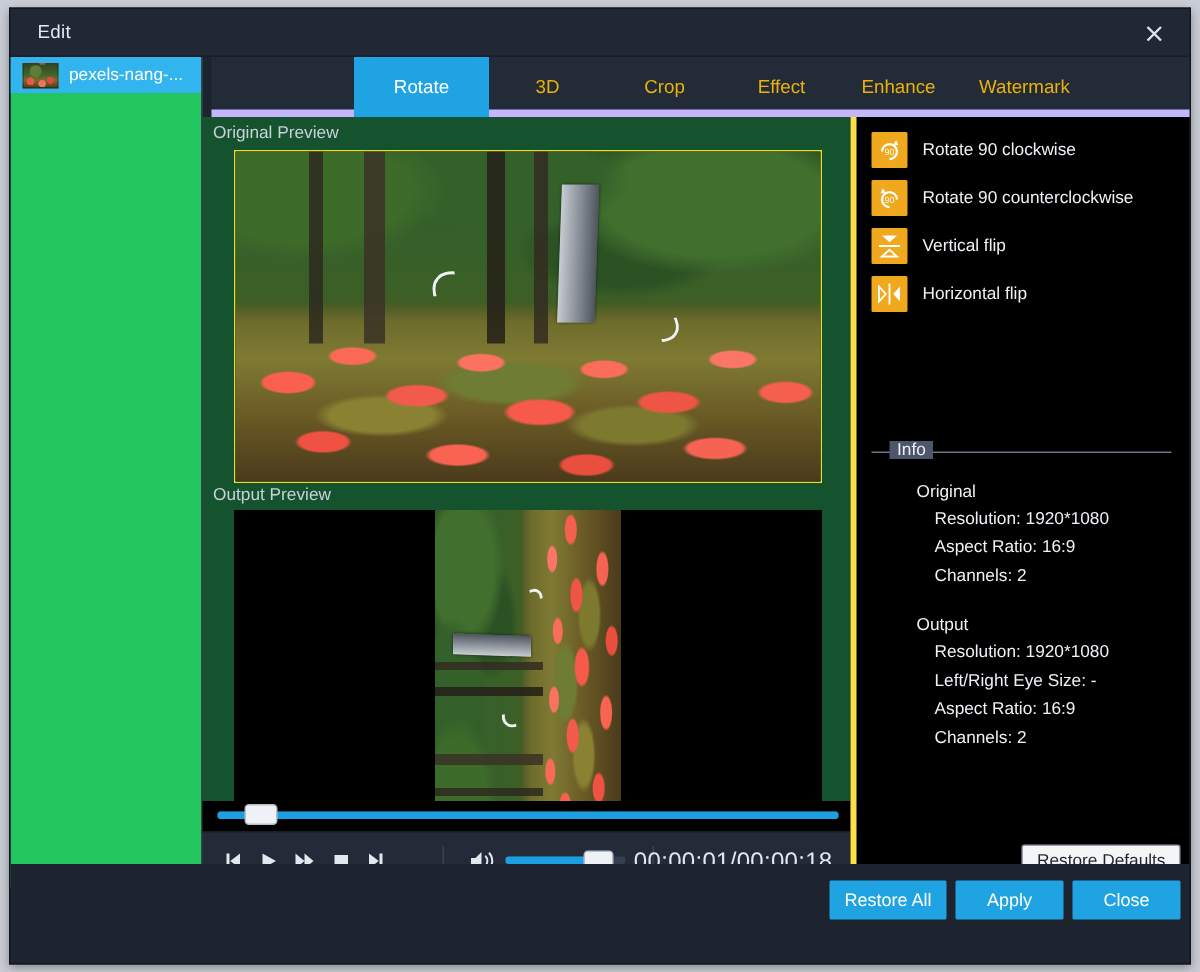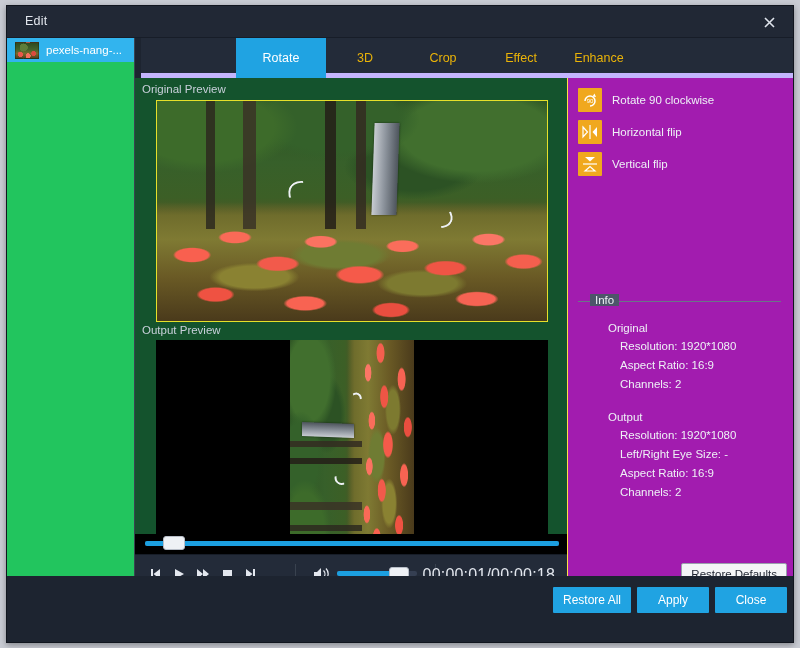--- a/index.html
+++ b/index.html
@@ -195,22 +195,22 @@
   }
   .arc-a { left: 36%; top: 33%; width: 9%; height: 28%; transform: rotate(-50deg); }
   .arc-b { left: 65%; top: 36%; width: 8%; height: 26%; transform: rotate(120deg); }
 
   .rot-ccw { transform: rotate(-90deg); transform-origin: center center; }
 
   
   .rightpanel {
     position: absolute; left: 432px; top: 40px;
     right: 0; bottom: 0;
-    background: #a21caf;
-    border-left: 1px solid #fde047;
+    background: #000000;
+    border-left: 4px solid #fde047;
   }
   .action-list { position: absolute; left: 10px; top: 10px; right: 8px; }
   .action-row {
     display: flex; align-items: center;
     height: 24px; margin-bottom: 8px;
     cursor: pointer;
   }
   .action-icon {
     width: 24px; height: 24px; flex: 0 0 auto;
     background: #f0a81e;
@@ -370,20 +370,21 @@
   </div>
 
   <div class="main">
 
     <div class="tabstrip">
       <div class="tab active" style="left:95px;width:90px">Rotate</div>
       <div class="tab" style="left:185px;width:78px">3D</div>
       <div class="tab" style="left:263px;width:78px">Crop</div>
       <div class="tab" style="left:341px;width:78px">Effect</div>
       <div class="tab" style="left:419px;width:78px">Enhance</div>
+      <div class="tab" style="left:497px;width:90px">Watermark</div>
     </div>
 
     <div class="editcol">
 
       <div class="section-label" style="top:5px">Original Preview</div>
 
       <div class="orig-frame">
         <div class="photo">
           <div class="monument mon-a"></div>
           <div class="arc arc-a"></div>
@@ -464,41 +465,51 @@
           <div class="action-icon">
             <svg width="18" height="18" viewBox="0 0 18 18">
               <path d="M4 10 a5 5 0 1 1 5 5" stroke="#fff" stroke-width="1.5" fill="none"></path>
               <path d="M13.5 2.5 L15 6 L11.5 5.4z" fill="#fff"></path>
               <text x="9" y="12" font-size="6" text-anchor="middle" fill="#fff" font-family="Liberation Sans, sans-serif">90</text>
             </svg>
           </div>
           <div class="action-label">Rotate 90 clockwise</div>
         </div>
 
+        <div class="action-row">
+          <div class="action-icon">
+            <svg width="18" height="18" viewBox="0 0 18 18">
+              <path d="M14 10 a5 5 0 1 0 -5 5" stroke="#fff" stroke-width="1.5" fill="none"></path>
+              <path d="M4.5 2.5 L3 6 L6.5 5.4z" fill="#fff"></path>
+              <text x="9" y="12" font-size="6" text-anchor="middle" fill="#fff" font-family="Liberation Sans, sans-serif">90</text>
+            </svg>
+          </div>
+          <div class="action-label">Rotate 90 counterclockwise</div>
+        </div>
+
+        <div class="action-row">
+          <div class="action-icon">
+            <svg width="18" height="18" viewBox="0 0 18 18">
+              <path d="M4 2 L9 6.5 L14 2z" fill="#fff"></path>
+              <path d="M4 16 L9 11.5 L14 16z" fill="none" stroke="#fff" stroke-width="1.2"></path>
+              <path d="M2 9 h14" stroke="#fff" stroke-width="1.2"></path>
+            </svg>
+          </div>
+          <div class="action-label">Vertical flip</div>
+        </div>
 
         <div class="action-row">
           <div class="action-icon">
             <svg width="18" height="18" viewBox="0 0 18 18">
               <path d="M2 4 L6.5 9 L2 14z" fill="none" stroke="#fff" stroke-width="1.2"></path>
               <path d="M16 4 L11.5 9 L16 14z" fill="#fff"></path>
               <path d="M9 2 v14" stroke="#fff" stroke-width="1.2"></path>
             </svg>
           </div>
           <div class="action-label">Horizontal flip</div>
-        </div>
-
-        <div class="action-row">
-          <div class="action-icon">
-            <svg width="18" height="18" viewBox="0 0 18 18">
-              <path d="M4 2 L9 6.5 L14 2z" fill="#fff"></path>
-              <path d="M4 16 L9 11.5 L14 16z" fill="none" stroke="#fff" stroke-width="1.2"></path>
-              <path d="M2 9 h14" stroke="#fff" stroke-width="1.2"></path>
-            </svg>
-          </div>
-          <div class="action-label">Vertical flip</div>
         </div>
       </div>
 
       <div class="info-group">
         <div class="info-legend">
           <div class="rule"></div>
           <div class="txt">Info</div>
         </div>
         <div class="info-body">
           <div class="info-head">Original</div>

